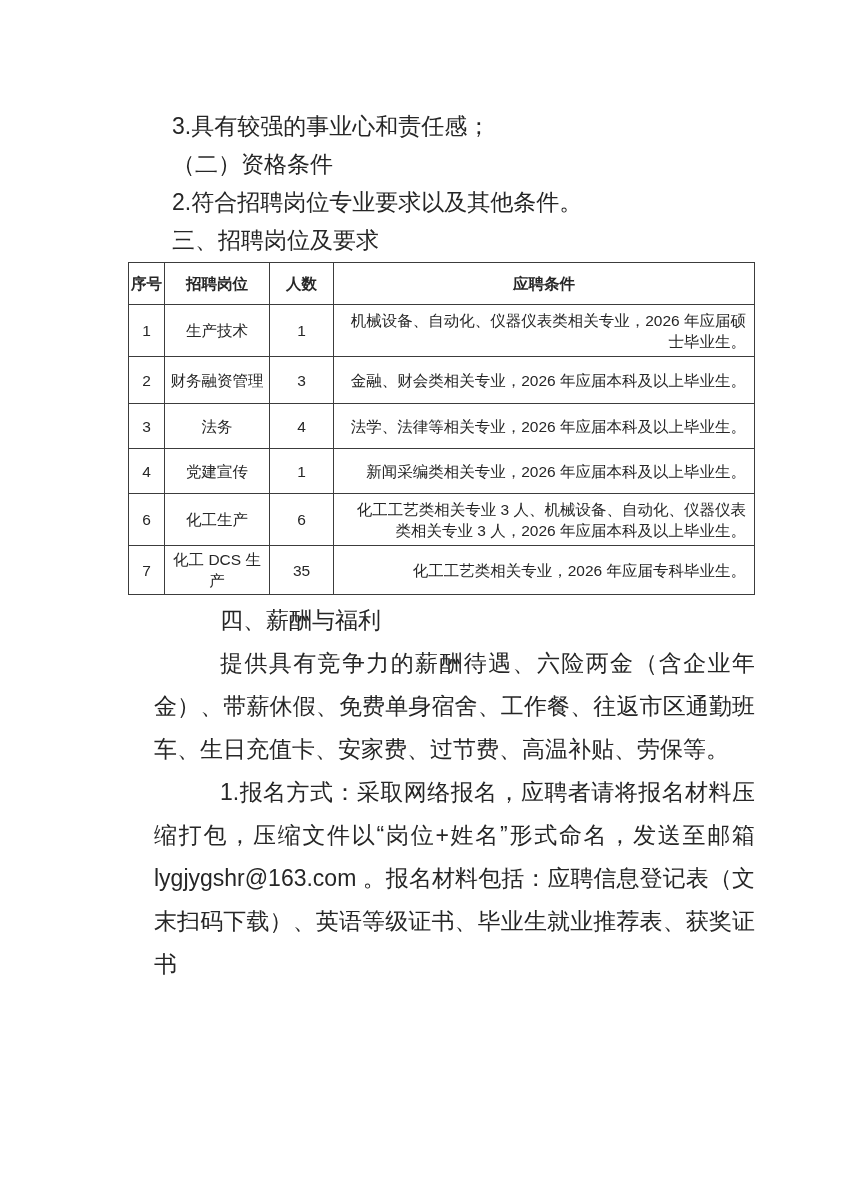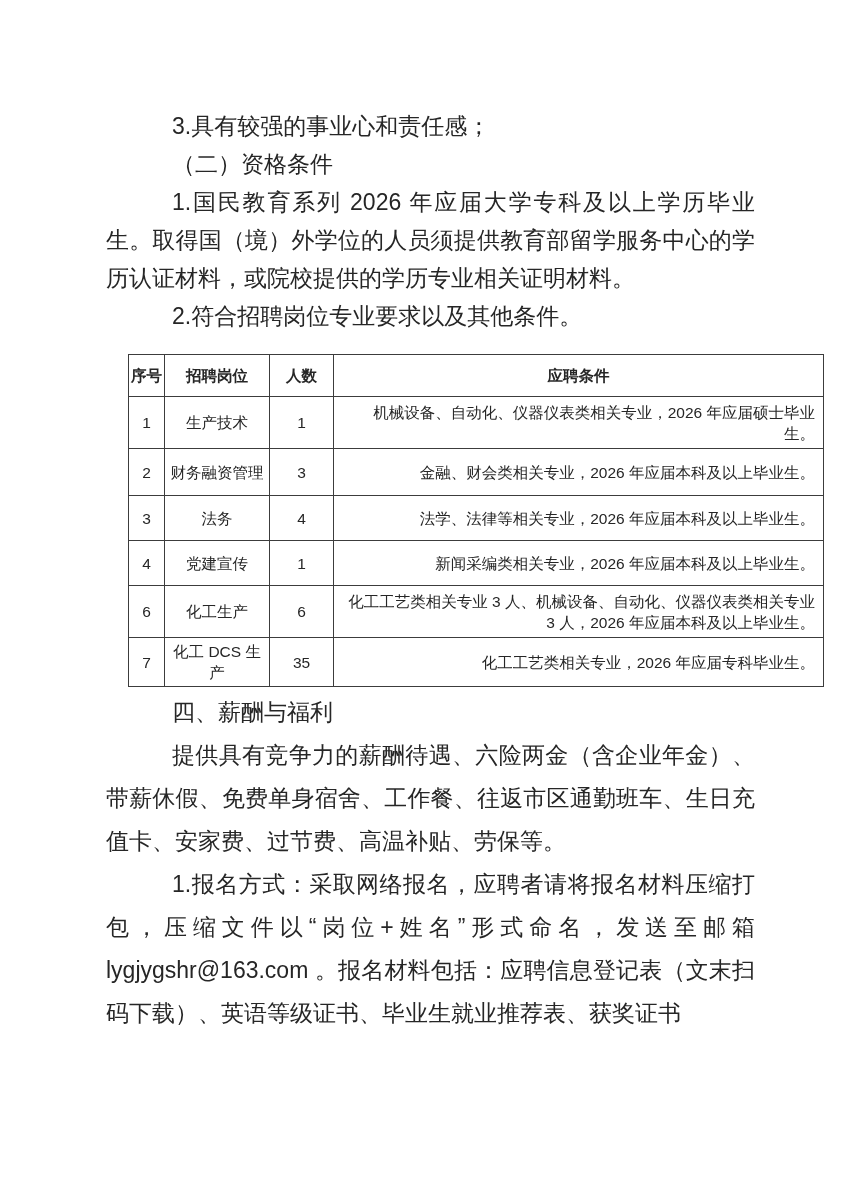--- a/index.html
+++ b/index.html
@@ -21,27 +21,27 @@
     padding:107px 93px 4px 106px;
   }
   .para{
     margin:0;
     font-size:23px;
     line-height:38px;
     text-indent:66px;
     text-align:justify;
     word-break:break-word;
   }
-  .sec2{line-height:43px;}
+  .sec2{line-height:43px;margin-left:48px;}
   .mt4{margin-top:4px;}
   table.positions{
     border-collapse:collapse;
     table-layout:fixed;
-    width:696px;
-    margin:19px 0 0 22px;
+    width:627px;
+    margin:3px 0 0 22px;
   }
   table.positions th,
   table.positions td{
     border:1.5px solid var(--border-color);
     font-size:15.5px;
     vertical-align:middle;
     word-break:break-word;
   }
   table.positions th{
     font-weight:bold;
@@ -68,22 +68,22 @@
   tbody tr:nth-child(4){height:45px;}
   tbody tr:nth-child(5){height:52px;}
   tbody tr:nth-child(6){height:48px;}
 </style>
 </head>
 <body>
 
 <div class="page">
   <p class="para">3.具有较强的事业心和责任感；</p>
   <p class="para">（二）资格条件</p>
-  <p class="para">1.国民教育系列 2026 年应届大学专科及以上学历毕业生。取得国（境）外学位的人员须提供教育部留学服务中心的学历认证材料，或院校提供的学历专业相关证明材料。</p>
   <p class="para">2.符合招聘岗位专业要求以及其他条件。</p>
+  <p class="para">三、招聘岗位及要求</p>
 
   <table class="positions">
     <colgroup>
       <col class="c1">
         <col class="c2">
         <col class="c3">
         <col class="c4">
     </colgroup>
     <thead>
       <tr>

